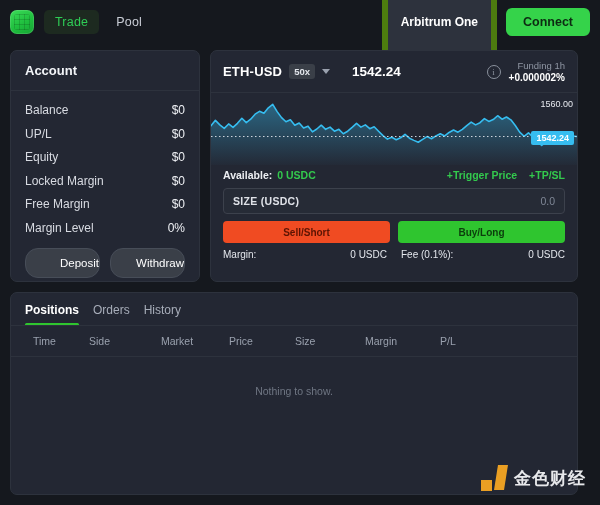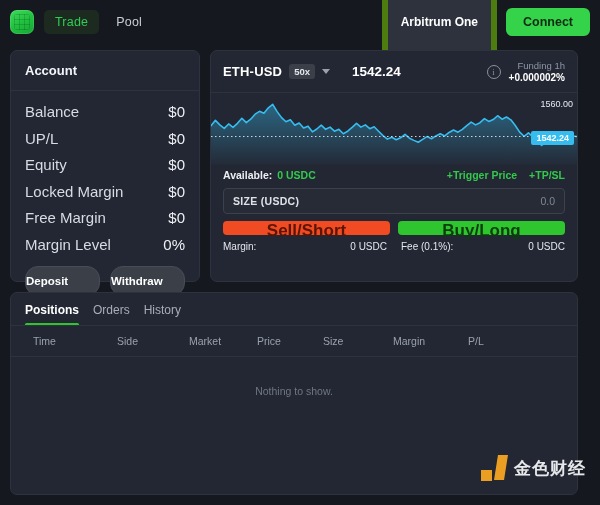--- a/index.html
+++ b/index.html
@@ -54,28 +54,28 @@
   }
   #account-panel { left: 10px; top: 50px; width: 190px; height: 232px; }
   .panel-head {
     height: 40px; display: flex; align-items: center; padding: 0 14px;
     border-bottom: 1px solid #2d323d;
     font-size: 13px; font-weight: bold; color: #f2f4f8;
   }
   .acct-body { padding: 12px 14px 0 14px; }
   .acct-row {
     display: flex; justify-content: space-between; align-items: baseline;
-    font-size: 15px; color: #d8dbe2; margin-bottom: 9.5px;
+    font-size: 12px; color: #d8dbe2; margin-bottom: 9.5px;
   }
   .acct-row .val { color: #eef0f4; }
   .acct-btns { display: flex; gap: 10px; padding: 4px 14px 0 14px; }
   .acct-btn {
     flex: 1; background: #3a3f48; border: 1px solid #474d58; color: #fff;
-    font-size: 11.5px; font-weight: bold; padding: 8px 0; border-radius: 13px;
-    cursor: pointer; text-align: left;
+    font-size: 11.5px; font-weight: normal; padding: 8px 0; border-radius: 13px;
+    cursor: pointer; text-align: right;
     font-family: "Liberation Sans", sans-serif;
   }
 
   
   #trade-panel { left: 210px; top: 50px; width: 368px; height: 232px; overflow: hidden; }
   .trade-head {
     height: 42px; display: flex; align-items: center; padding: 0 12px;
     border-bottom: 1px solid #2d323d;
   }
   .sym { font-size: 13px; font-weight: bold; color: #fff; letter-spacing: .2px; }
@@ -123,22 +123,22 @@
   .link-grn { color: #33c94d; font-size: 10.5px; font-weight: bold; cursor: pointer; }
   .size-input {
     margin: 7px 12px 0 12px; height: 26px; border: 1px solid #3c414c;
     border-radius: 4px; background: #262b36;
     display: flex; align-items: center; padding: 0 9px;
   }
   .size-ph { font-size: 10.5px; font-weight: bold; color: #dfe2e8; letter-spacing: .3px; text-align: right; }
   .size-val { margin-left: auto; font-size: 10.5px; color: #7f8796; }
   .action-row { display: flex; gap: 8px; margin: 7px 12px 0 12px; }
   .act-btn {
-    flex: 1; height: 14px; border-radius: 4px; border: none;
-    font-size: 17px; font-weight: bold; cursor: pointer;
+    flex: 1; height: 22px; border-radius: 4px; border: none;
+    font-size: 10px; font-weight: bold; cursor: pointer;
     font-family: "Liberation Sans", sans-serif;
   }
   .sell { background: #f04b22; color: #5c1403; }
   .buy  { background: #2fc52f; color: #0c3d0c; }
   .meta-row {
     display: flex; margin: 6px 12px 0 12px; font-size: 10px; color: #e4e7ed;
   }
   .meta-half { flex: 1; display: flex; justify-content: space-between; }
   .meta-half + .meta-half { margin-left: 14px; }
 
@@ -155,34 +155,34 @@
     height: 3px; background: #2fc52f; border-radius: 2px;
   }
   .tabs-rule {
     position: absolute; left: 0; right: 0; bottom: 0; height: 1px; background: #2d323d;
   }
   .thead {
     display: flex; padding: 9px 0 9px 0; border-bottom: 1px solid #2d323d;
     font-size: 10.5px; color: #9aa1ae;
   }
   .th { text-align: left; }
-  .th-time   { width: 106px; padding-left: 22px; }
+  .th-time   { width: 78px; padding-left: 22px; }
   .th-side   { width: 72px; }
   .th-market { width: 68px; }
   .th-price  { width: 66px; }
   .th-size   { width: 70px; }
   .th-margin { width: 75px; }
   .th-pl     { width: 40px; }
   .empty-state {
     text-align: center; font-size: 10.5px; color: #6f7683; padding-top: 28px;
   }
 
   
   .watermark {
-    position: absolute; right: 14px; bottom: 24px;
+    position: absolute; right: 14px; bottom: 14px;
     display: flex; align-items: center; gap: 7px; opacity: .95;
   }
   .wm-mark { width: 26px; height: 26px; position: relative; }
   .wm-mark .sq {
     position: absolute; left: 0; bottom: 0; width: 11px; height: 11px; background: #f5a623;
   }
   .wm-mark .bar {
     position: absolute; right: 1px; top: 0; width: 10px; height: 25px; background: #f5a623;
     transform: skewX(-9deg);
   }

